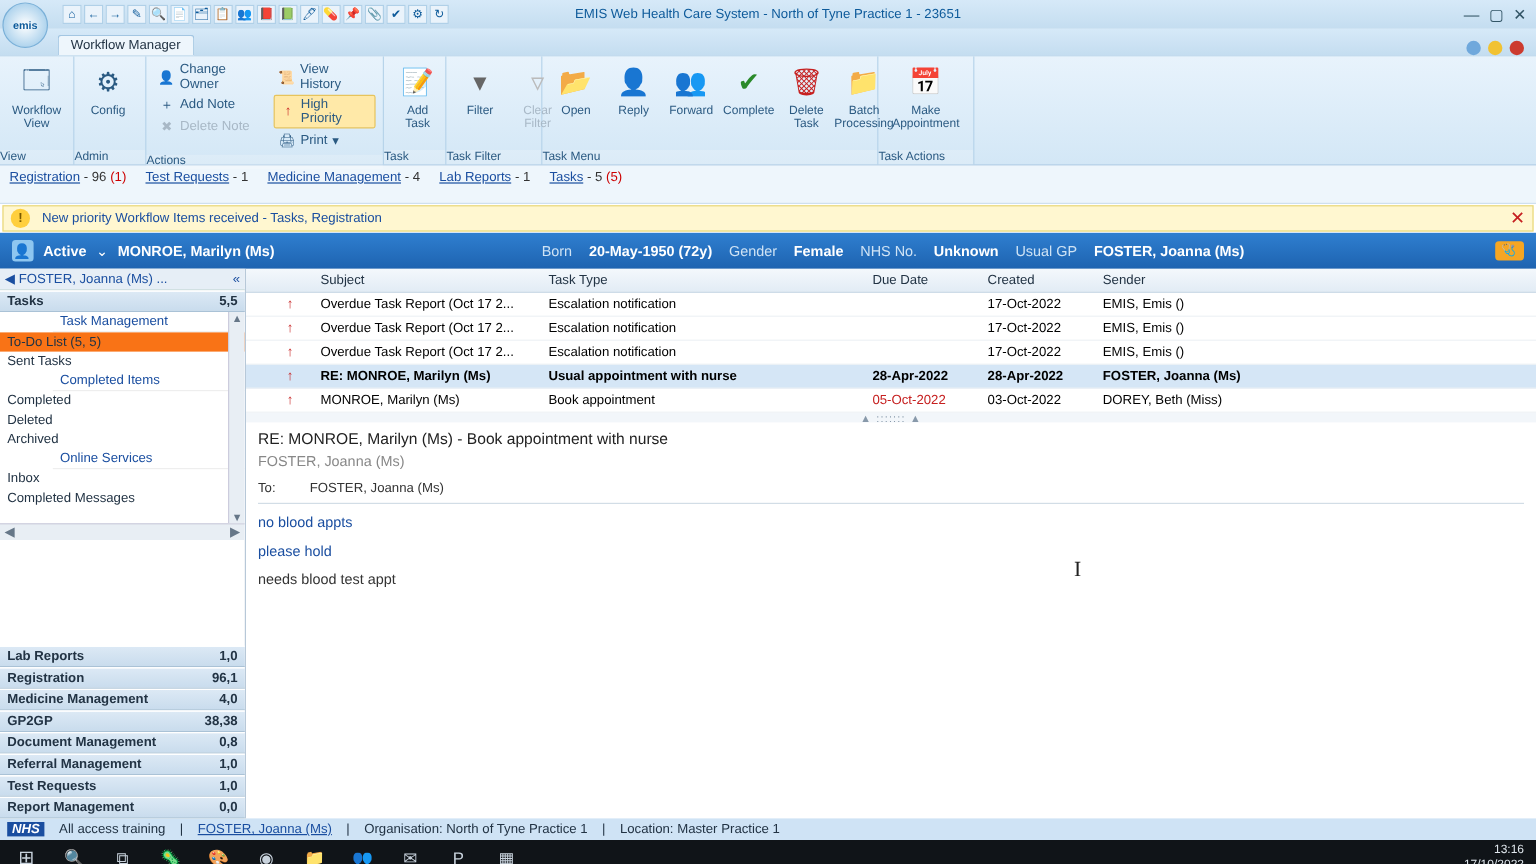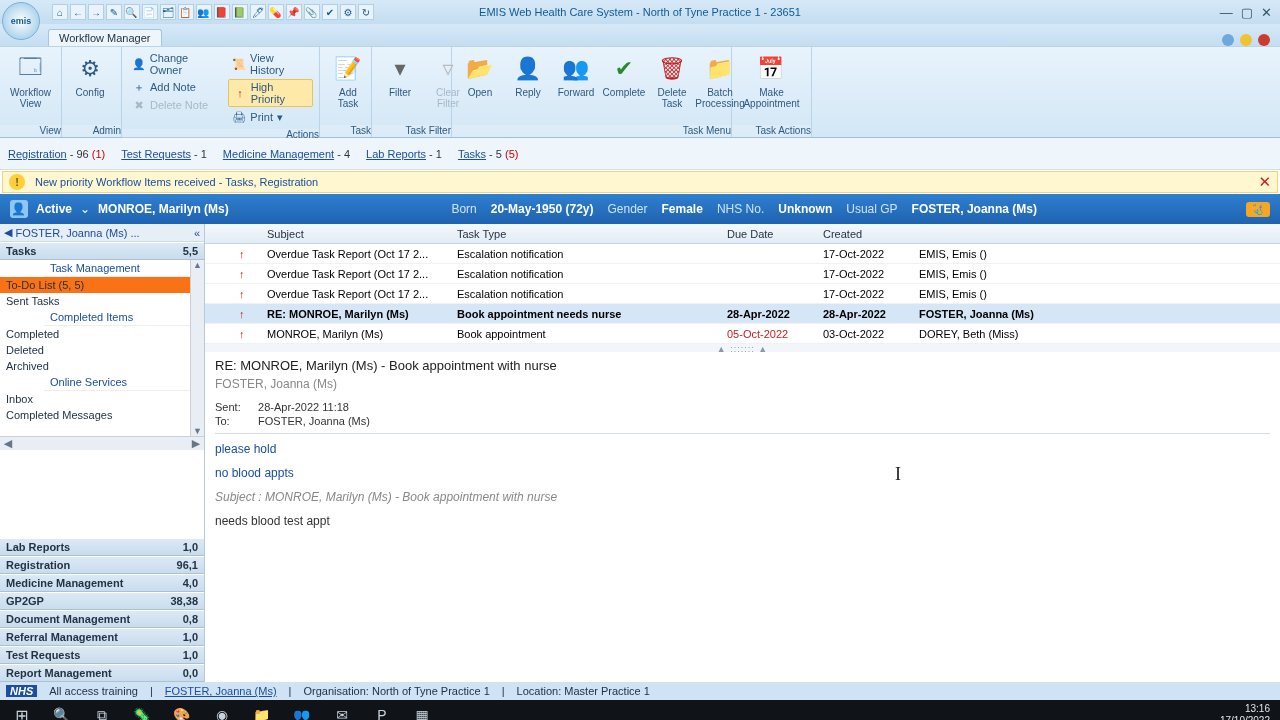--- a/index.html
+++ b/index.html
@@ -11,28 +11,28 @@
 .titlebar .apptitle { position:absolute; left:50%; transform:translateX(-50%); color:#0d5a9a; }
 .titlebar .wincontrols { margin-left:auto; display:flex; gap:8px; padding-right:4px;}
 .titlebar .wincontrols span{ color:#356; font-size:13px; cursor:default;}
 .tabbar { height: 22px; background: linear-gradient(#d6e9f8,#c4ddf0); padding-left:48px; display:flex; align-items:flex-end; }
 .tabbar .tab { background:#eef6fc; border:1px solid #a3c6e2; border-bottom:none; border-radius:3px 3px 0 0; padding:2px 10px; font-size:11px; color:#234;}
 .tabbar .rightdots{ margin-left:auto; display:flex; gap:6px; padding-right:10px; align-items:center;}
 .tabbar .dot{ width:12px;height:12px;border-radius:50%;}
 .ribbon { height: 92px; background: linear-gradient(#e8f3fc,#d3e7f6); border-top:1px solid #b7d4ea; border-bottom:1px solid #9cc1df; display:flex; }
 .ribbon .group { border-right:1px solid #b7d4ea; display:flex; flex-direction:column; }
 .ribbon .group .body { flex:1; display:flex; align-items:flex-start; padding:4px 6px; gap:4px;}
-.ribbon .group .label { text-align:right; font-size:10px; color:#2b5a82; background:rgba(255,255,255,0.2); padding:0 0 1px 0;}
+.ribbon .group .label { text-align:left; font-size:10px; color:#2b5a82; background:rgba(255,255,255,0.2); padding:0 0 1px 0;}
 .bigbtn { display:flex; flex-direction:column; align-items:center; justify-content:flex-start; padding:2px 6px; min-width:44px; color:#2b5a82; font-size:10px; cursor:pointer; text-align:center;}
 .bigbtn .ico { width:32px; height:32px; margin-bottom:2px; display:flex; align-items:center; justify-content:center; font-size:22px;}
 .smallbtns{ display:flex; flex-direction:column; gap:2px;}
 .smallbtn{ display:flex; align-items:center; gap:4px; padding:1px 4px; color:#2b5a82; font-size:11px; cursor:pointer;}
 .smallbtn.hp{ background:#ffe9a8; border:1px solid #e6c45d; border-radius:2px;}
 .smallbtn .si{ width:14px; height:14px; display:inline-flex; align-items:center; justify-content:center; font-size:11px;}
-.filterbar { height:32px; background:#eef6fc; border-bottom:1px solid #cfe0ee; display:flex; align-items:center; gap:16px; padding:15px 8px; font-size:11px;}
+.filterbar { height:32px; background:#eef6fc; border-bottom:1px solid #cfe0ee; display:flex; align-items:flex-end; gap:16px; padding:15px 8px; font-size:11px;}
 .filterbar a{ color:#1a4ea0; text-decoration:underline; cursor:pointer;}
 .filterbar .cnt{ color:#333;}
 .filterbar .cnt .red{ color:#c00;}
 .alertbar{ height:22px; background:#fff7d0; border:1px solid #e8d77a; margin:1px 2px; display:flex; align-items:center; padding:0 6px; color:#1a4ea0; position:relative;}
 .alertbar .warn{ width:16px;height:16px; background:#ffcf3d; border-radius:50%; display:flex;align-items:center;justify-content:center; color:#7a5a00; font-weight:bold; margin-right:10px;}
 .alertbar .close{ position:absolute; right:6px; color:#c62020; font-size:15px; cursor:pointer;}
 .patientbar{ height:30px; background:linear-gradient(#2f7fd0,#1e63b0); color:#fff; display:flex; align-items:center; padding:0 10px; font-size:12px; gap:14px;}
 .patientbar .lead{ display:flex; align-items:center; gap:8px;}
 .patientbar .person{ width:18px;height:18px; background:#8ec6f0; border-radius:3px; display:flex;align-items:center;justify-content:center;}
 .patientbar b{ font-weight:bold;}
@@ -343,20 +343,21 @@
   </div>
 
   <div class="content">
     <div class="tblhead">
       <div class="c-flag"></div>
         <div class="c-pri"></div>
       <div class="c-sub">Subject</div>
       <div class="c-type">Task Type</div>
       <div class="c-due">Due Date</div>
       <div class="c-cre">Created</div>
+      <div class="c-snd">Sender</div>
       <div class="c-ico"></div>
     </div>
     <div class="rows" id="rows">
         <div class="row">
           <div class="c-flag"></div>
           <div class="c-pri pri">↑</div>
           <div class="c-sub">Overdue Task Report (Oct 17 2...</div>
           <div class="c-type">Escalation notification</div>
           <div class="c-due"></div>
           <div class="c-cre">17-Oct-2022</div>
@@ -380,48 +381,46 @@
           <div class="c-type">Escalation notification</div>
           <div class="c-due"></div>
           <div class="c-cre">17-Oct-2022</div>
           <div class="c-snd">EMIS, Emis ()</div>
           <div class="c-ico"><span class="sndi"></span></div>
         </div>
         <div class="row sel bold">
           <div class="c-flag"></div>
           <div class="c-pri pri">↑</div>
           <div class="c-sub">RE: MONROE, Marilyn (Ms)</div>
-          <div class="c-type">Book appointment needs nurse</div>
+          <div class="c-type">Usual appointment with nurse</div>
           <div class="c-due">28-Apr-2022</div>
           <div class="c-cre">28-Apr-2022</div>
           <div class="c-snd">FOSTER, Joanna (Ms)</div>
           <div class="c-ico"><span class="sndi"></span></div>
         </div>
         <div class="row">
           <div class="c-flag"></div>
           <div class="c-pri pri">↑</div>
           <div class="c-sub">MONROE, Marilyn (Ms)</div>
           <div class="c-type">Book appointment</div>
           <div class="c-due due-red">05-Oct-2022</div>
           <div class="c-cre">03-Oct-2022</div>
           <div class="c-snd">DOREY, Beth (Miss)</div>
           <div class="c-ico"><span class="sndi"></span></div>
         </div>
       </div>
     <div class="splitter">▲ ::::::: ▲</div>
     <div class="preview">
       <h3>RE: MONROE, Marilyn (Ms) - Book appointment with nurse</h3>
       <div class="from">FOSTER, Joanna (Ms)</div>
-      <div class="meta"><span class="k">Sent:</span> <span>28-Apr-2022 11:18</span></div>
       <div class="meta"><span class="k">To:</span> <span>FOSTER, Joanna (Ms)</span></div>
       <hr>
+      <div class="bluetext">no blood appts</div>
       <div class="bluetext">please hold</div>
-      <div class="bluetext">no blood appts</div>
       <div class="quoted">
-        <div>Subject : MONROE, Marilyn (Ms) - Book appointment with nurse</div>
       </div>
       <div>needs blood test appt</div>
       <span class="cursor" style="left:690px; top:112px;">I</span>
     </div>
   </div>
 </div>
 
 <div class="statusbar">
   <span class="nhs">NHS</span>
   <span>All access training</span> |

